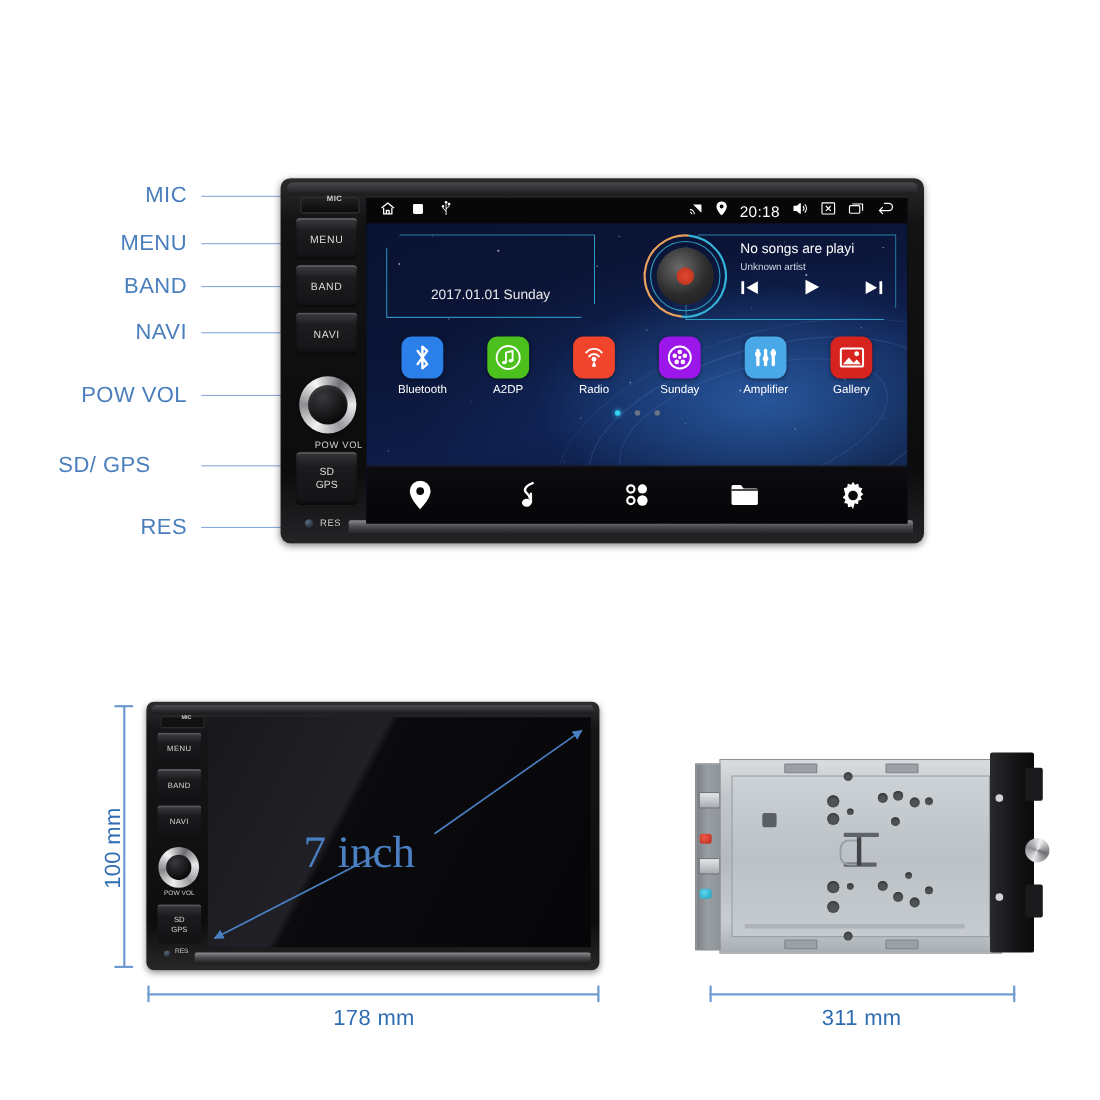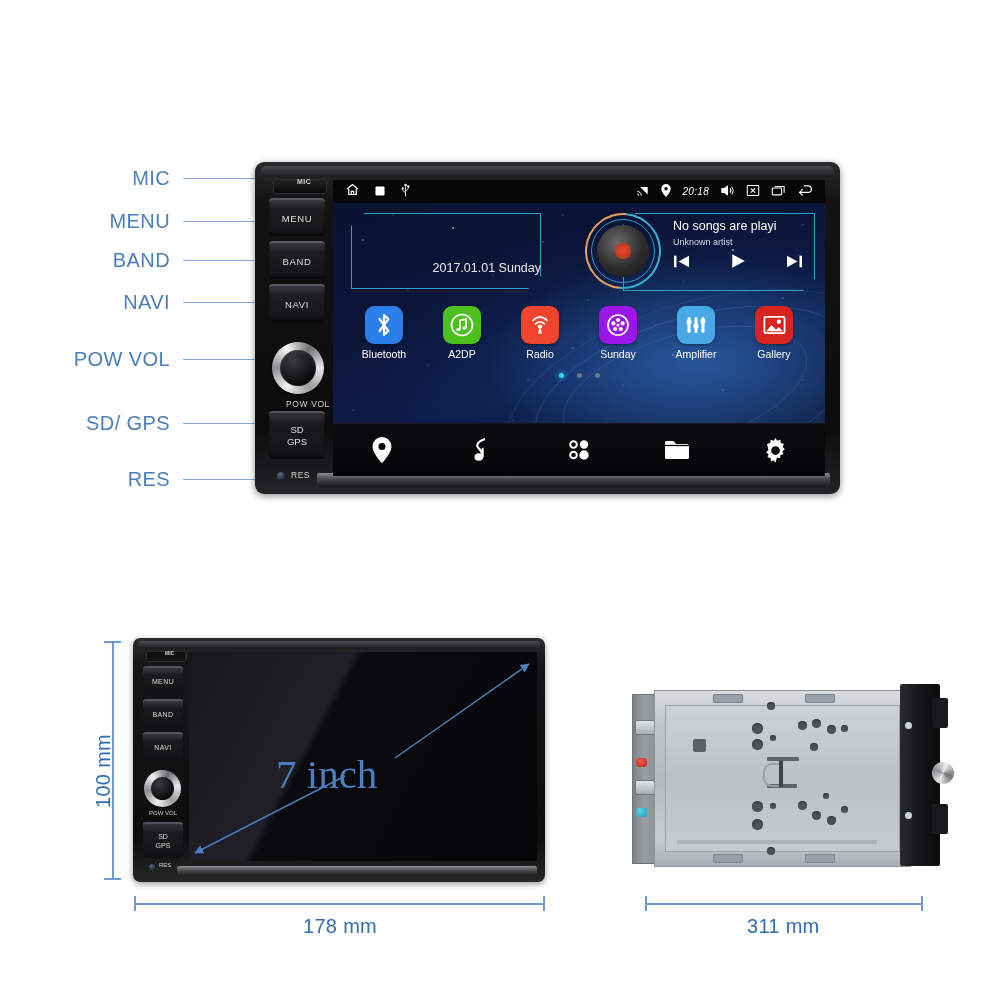--- a/index.html
+++ b/index.html
@@ -135,42 +135,42 @@
   .swirl.s3{width:400px;height:186px;left:34%;top:41%;border-color:rgba(120,180,255,.10);}
 
   .statusbar{
     position:absolute;left:0;top:0;right:0;height:23px;
     background:#070708;
     display:flex;align-items:center;
     color:#fff;
   }
   .sb-left{display:flex;align-items:center;gap:14px;padding-left:12px;}
   .sb-right{margin-left:auto;display:flex;align-items:center;gap:11px;padding-right:11px;}
-  .sb-time{font-size:10px;letter-spacing:.3px;font-style:italic;}
+  .sb-time{font-size:14px;letter-spacing:.3px;}
 
   .widgets{
     position:absolute;left:0;top:23px;right:0;height:100px;
   }
   .clockwidget{
     position:absolute;left:18px;top:10px;width:190px;height:76px;
   }
   .octa{
     position:absolute;inset:0;
     border:1.4px solid #2e9fc4;
     clip-path:polygon(13px 0,100% 0,100% calc(100% - 13px),calc(100% - 13px) 100%,0 100%,0 13px);
     background:transparent;
   }
   .clock-time{
     position:absolute;left:0;right:0;top:6px;
     text-align:center;color:#fff;font-size:34px;letter-spacing:5px;
     font-weight:300;
   }
   .clock-date{
     position:absolute;left:0;right:0;top:48px;
-    text-align:right;color:#eaeaea;font-size:12.5px;
+    text-align:center;color:#eaeaea;font-size:12.5px;
   }
   .musicwidget{
     position:absolute;left:252px;top:8px;width:230px;height:82px;
   }
   .music-octa{
     position:absolute;left:38px;top:2px;right:0;bottom:2px;
     border:1.3px solid #2e9fc4;
     clip-path:polygon(12px 0,100% 0,100% calc(100% - 12px),calc(100% - 12px) 100%,0 100%,0 12px);
   }
   .disc-rings{
@@ -339,21 +339,21 @@
   <div class="leader-dot" style="left:271px;top:257px;"></div>
 
   <div class="callout" style="left:30px;top:291px;width:140px;">NAVI</div>
   <div class="leader" style="left:183px;top:302px;width:90px;"></div>
   <div class="leader-dot" style="left:271px;top:299px;"></div>
 
   <div class="callout" style="left:10px;top:348px;width:160px;">POW VOL</div>
   <div class="leader" style="left:183px;top:359px;width:92px;"></div>
   <div class="leader-dot" style="left:273px;top:356px;"></div>
 
-  <div class="callout" style="left:20px;top:412px;width:150px;">SD/ GPS</div>
+  <div class="callout" style="left:20px;top:412px;width:150px;text-align:center;">SD/ GPS</div>
   <div class="leader" style="left:183px;top:423px;width:90px;"></div>
   <div class="leader-dot" style="left:271px;top:420px;"></div>
 
   <div class="callout" style="left:30px;top:468px;width:140px;">RES</div>
   <div class="leader" style="left:183px;top:479px;width:80px;"></div>
   <div class="leader-dot" style="left:261px;top:476px;"></div>
 
   <div class="unit">
     <div class="unit-topstrip"></div>
     <div class="mic-slot"></div>

